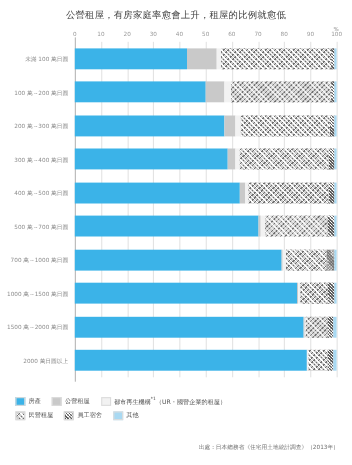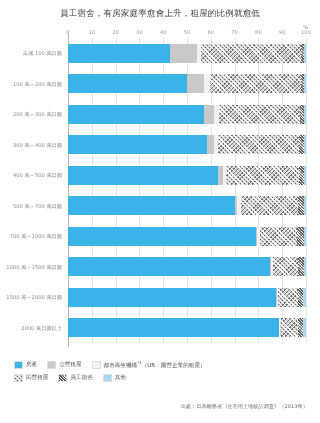--- a/index.html
+++ b/index.html
@@ -68,21 +68,21 @@
   .legend-text{font-size:5.6px;color:#4f4f4f;white-space:nowrap;}
   .legend-text sup{font-size:4px;}
   #source{
     position:absolute;right:12px;top:403px;font-size:5.2px;color:#6f6f6f;
     white-space:nowrap;
   }
 </style>
 </head>
 <body>
 
-<div id="chart-title">員工宿舍，有房家庭率愈會上升，租屋的比例就愈低</div>
+<div id="chart-title">公營租屋，有房家庭率愈會上升，租屋的比例就愈低</div>
 <div id="percent-unit">%</div>
 
 <div id="xaxis-labels">
     <div class="xtick-label" style="left: 0%;">0</div>
     <div class="xtick-label" style="left: 10%;">10</div>
     <div class="xtick-label" style="left: 20%;">20</div>
     <div class="xtick-label" style="left: 30%;">30</div>
     <div class="xtick-label" style="left: 40%;">40</div>
     <div class="xtick-label" style="left: 50%;">50</div>
     <div class="xtick-label" style="left: 60%;">60</div>

